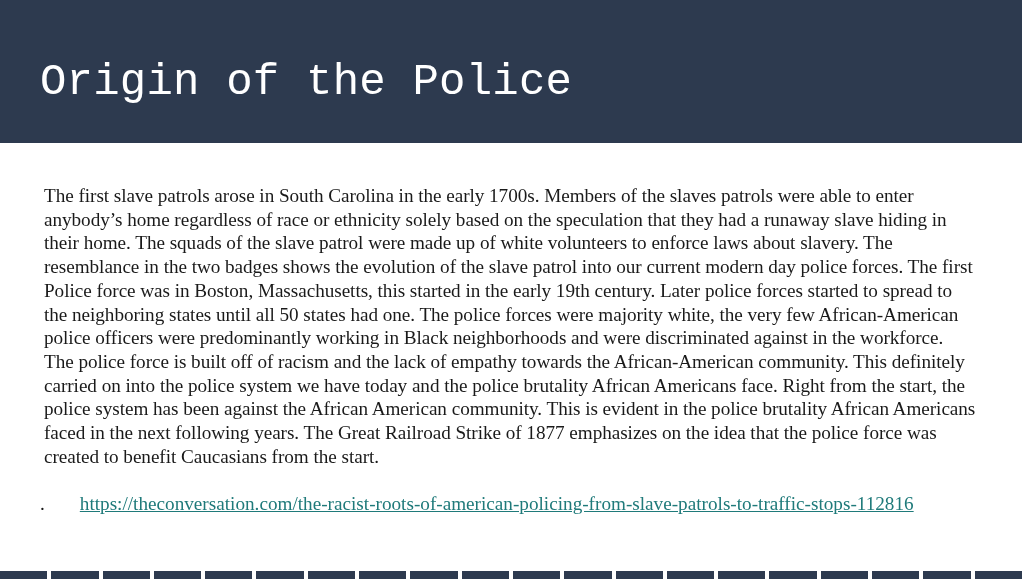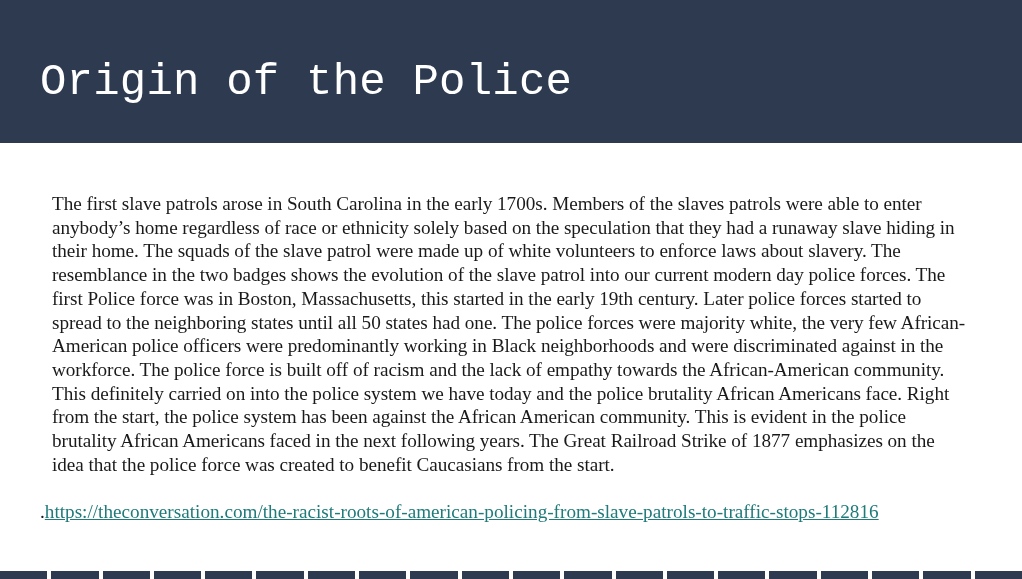--- a/index.html
+++ b/index.html
@@ -44,37 +44,38 @@
     left: 40px;
     top: 180px;
     width: 940px;
   }
   .body-paragraph {
     font-family: "Liberation Serif", serif;
     font-size: 19.2px;
     line-height: 23.7px;
     color: #1a1a1a;
     text-align: left;
-    margin: 12px;
+    margin: 4px;
     letter-spacing: -0.05px;
   }
   .link-line {
     margin-top: 24px;
     font-family: "Liberation Serif", serif;
     font-size: 19.2px;
     line-height: 23.7px;
     color: #1a1a1a;
   }
   .link-line .dot {
     color: #1a1a1a;
   }
   .source-link {
     color: #1f7a7a;
     text-decoration: underline;
     word-break: break-all;
+    margin-left: 35px;
   }
   .bottom-strip {
     position: absolute;
     left: 0;
     bottom: 0;
     width: 1022px;
     height: 8px;
     display: flex;
   }
   .bottom-strip .seg {

